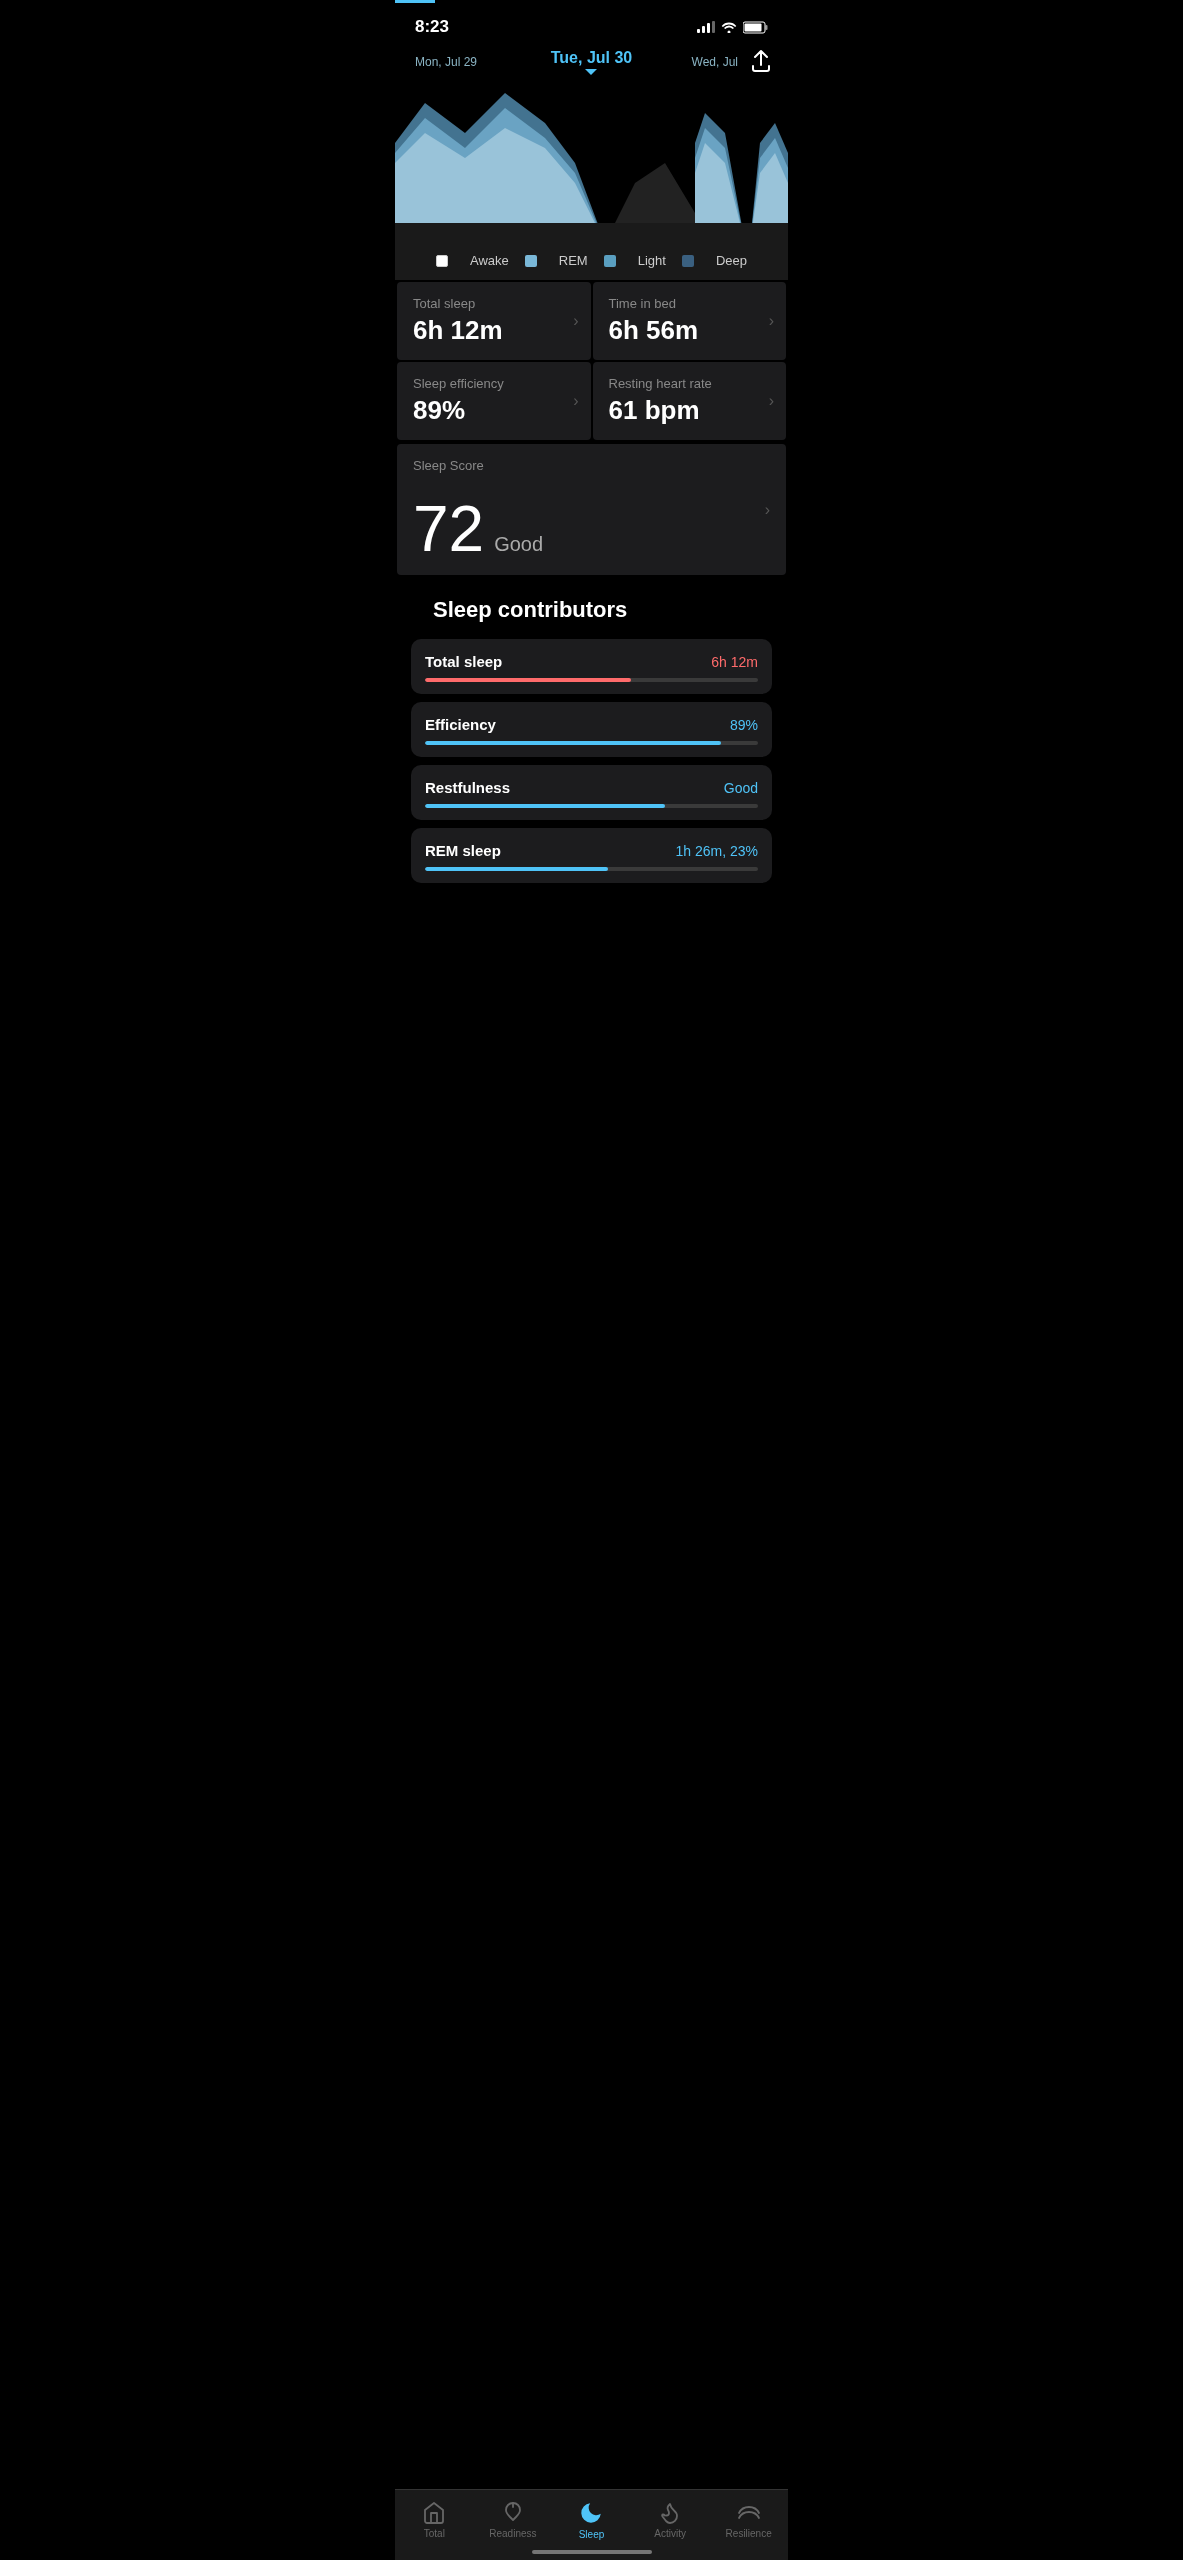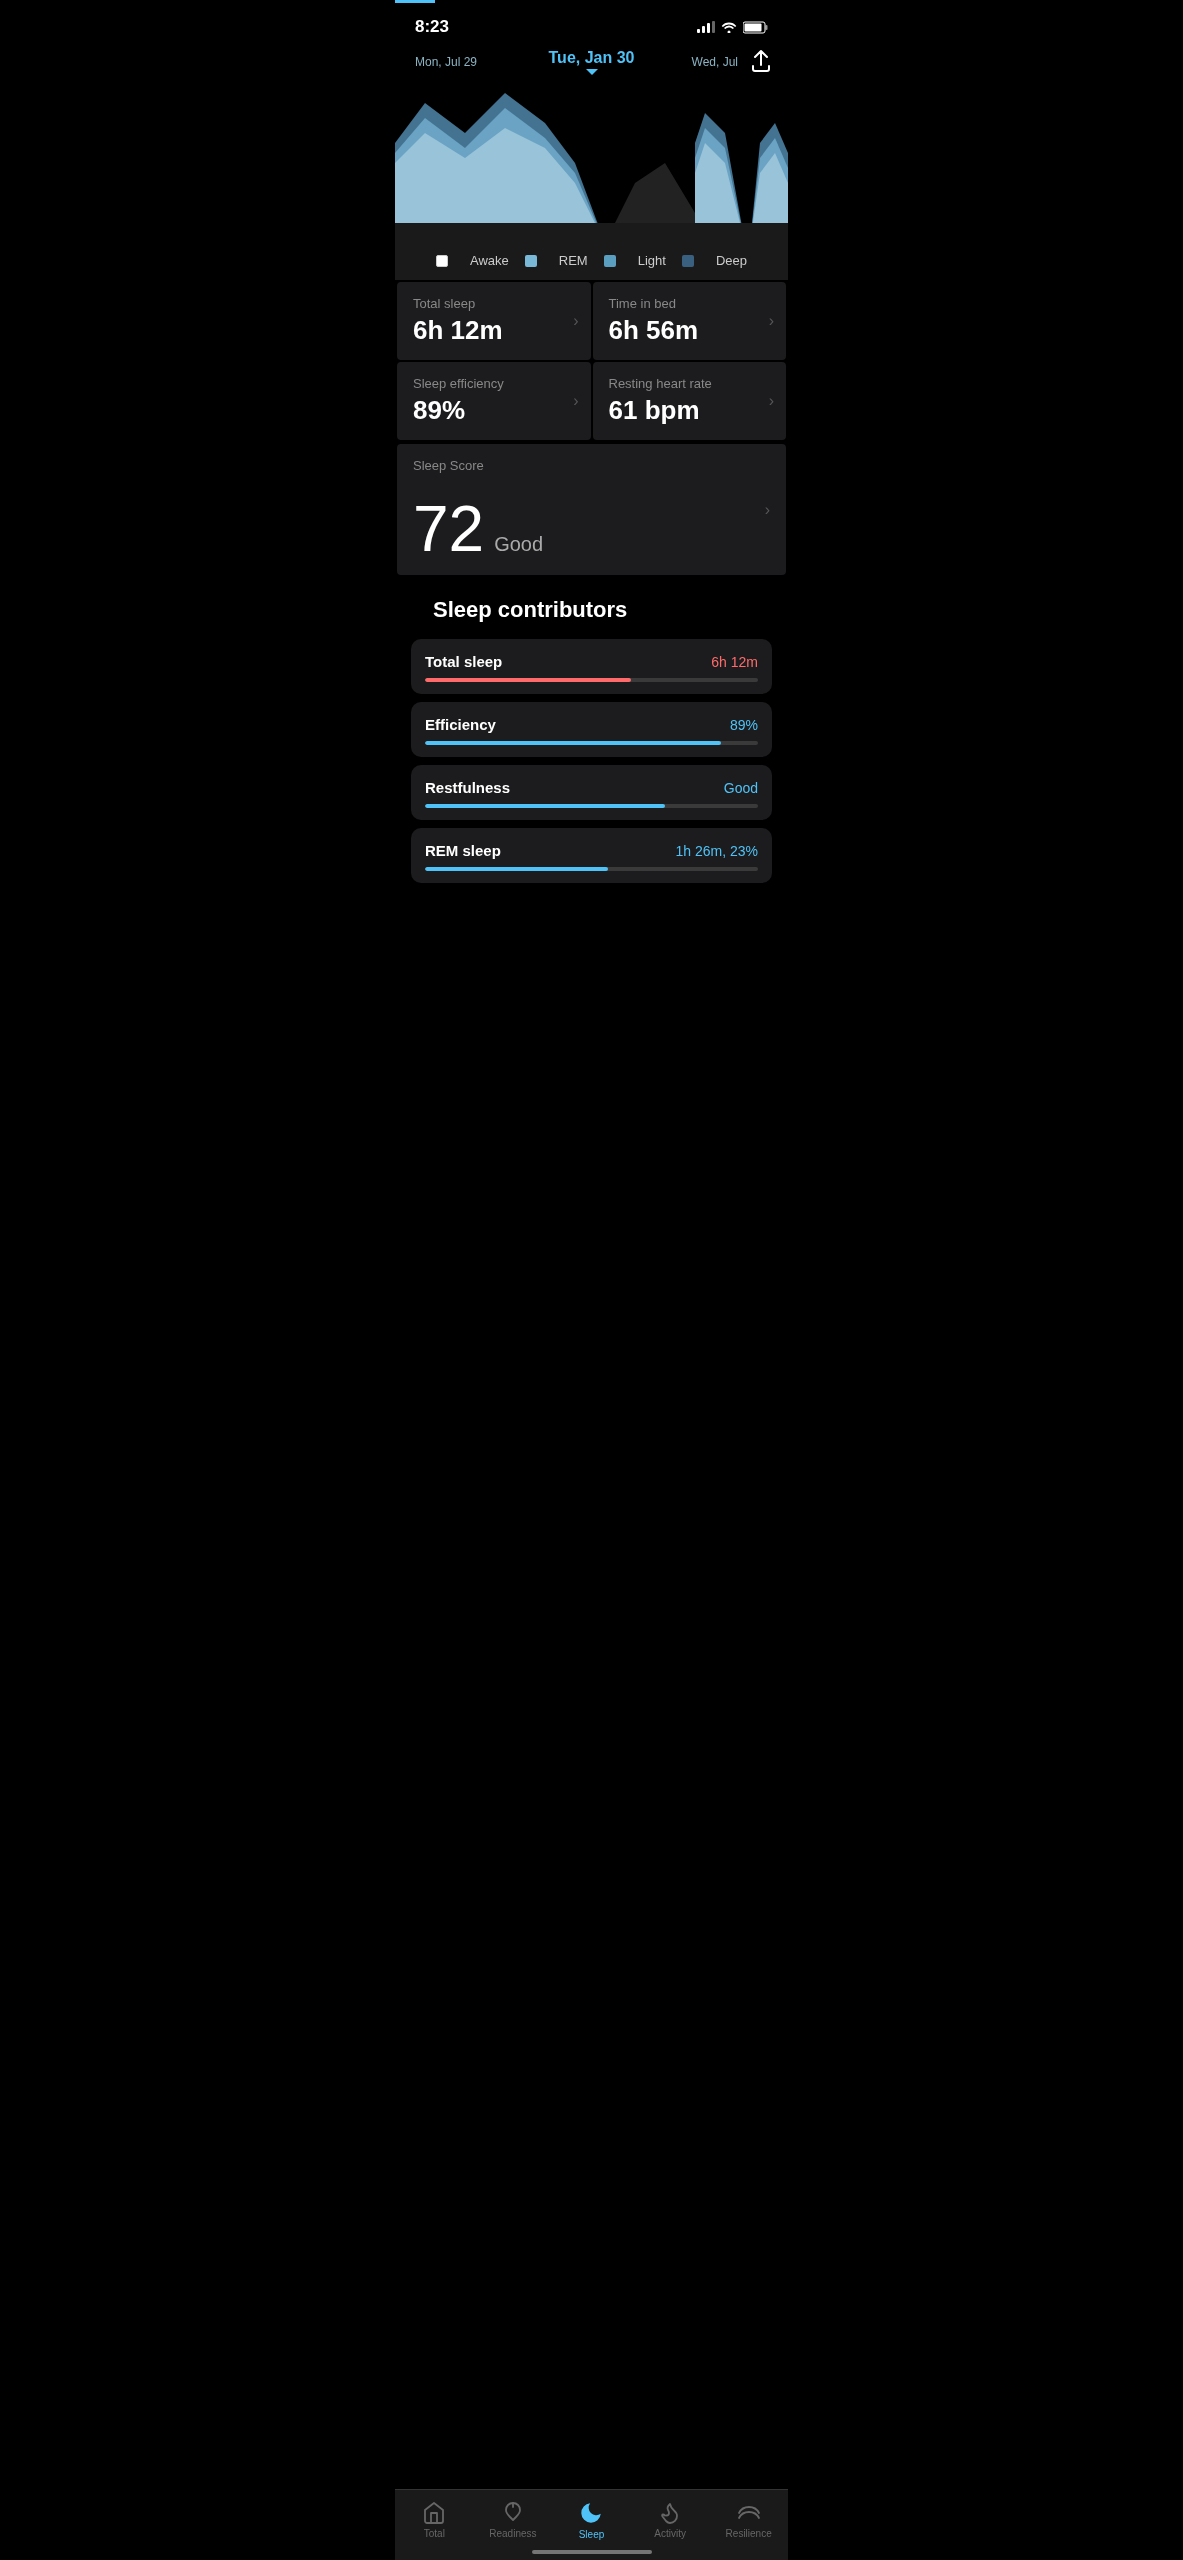--- a/index.html
+++ b/index.html
@@ -305,21 +305,21 @@
       <rect x="0" y="1" width="22" height="11" rx="2" ry="2" stroke="white" stroke-width="1" fill="none"></rect>
       <rect x="1.5" y="2.5" width="17" height="8" rx="1" fill="white"></rect>
       <rect x="22.5" y="4" width="2" height="5" rx="1" fill="white" opacity="0.6"></rect>
     </svg>
   </div>
 </div>
 
 <div class="date-nav">
   <span class="date-prev">Mon, Jul 29</span>
   <div style="text-align:center">
-    <div class="date-current">Tue, Jan 30</div>
+    <div class="date-current">Tue, Jul 30</div>
     <div class="date-arrow"></div>
   </div>
   <span class="date-next">
     <span>Wed, Jul</span>
   </span>
 
   <div class="share-btn">
     <svg width="22" height="24" viewBox="0 0 22 24" fill="none" stroke="white" stroke-width="2" stroke-linecap="round" stroke-linejoin="round">
       <path d="M11 2v14M5 8l6-6 6 6M3 17v3a2 2 0 002 2h12a2 2 0 002-2v-3"></path>
     </svg>

